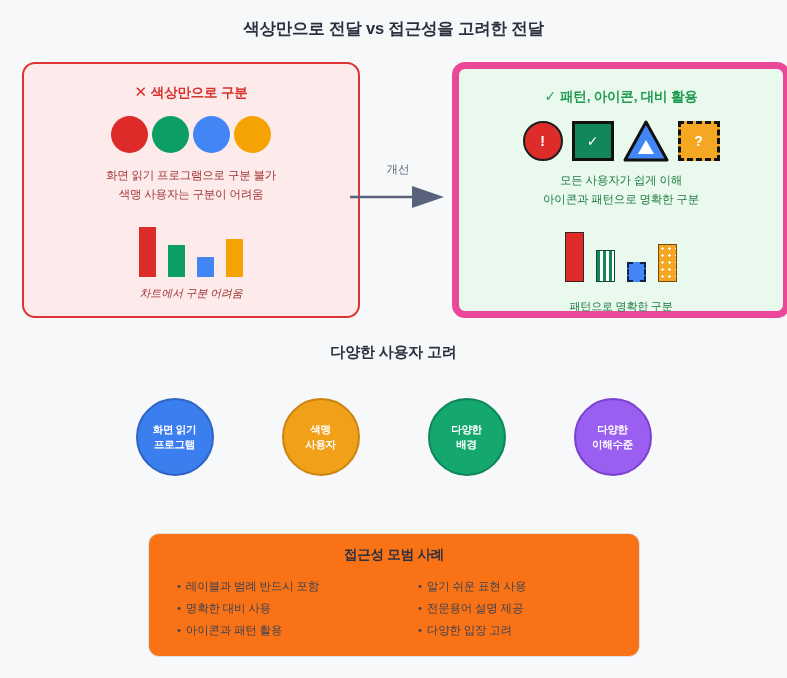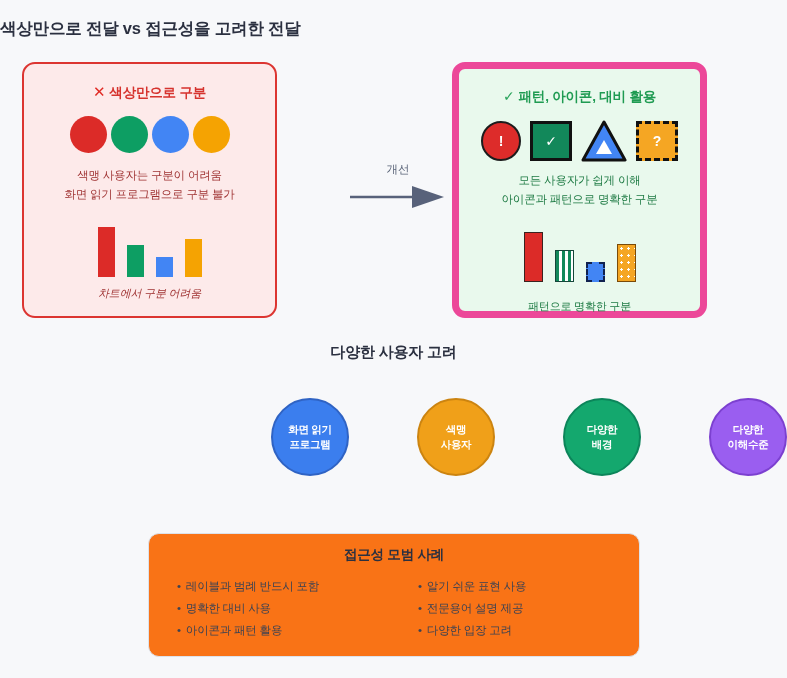--- a/index.html
+++ b/index.html
@@ -15,39 +15,40 @@
     overflow: hidden;
     position: relative;
   }
 
   
   .main-title {
     position: absolute;
     top: 18px;
     left: 0;
     width: 787px;
+    text-align: center;
     font-size: 16.5px;
     font-weight: bold;
     color: #2b3040;
     letter-spacing: -0.2px;
   }
 
   
   .compare-row {
     position: absolute;
     top: 62px;
     left: 0;
     width: 787px;
     height: 258px;
   }
 
   .panel {
     position: absolute;
     top: 0;
-    width: 255px;
+    width: 338px;
     height: 256px;
     border-radius: 13px;
     box-sizing: border-box;
   }
   .panel-bad {
     left: 22px;
     background: #fdeaea;
     border: 2px solid #dc3531;
   }
   .panel-good {
@@ -218,21 +219,21 @@
     color: #2b3040;
     letter-spacing: -0.2px;
   }
   .persona-row {
     position: absolute;
     top: 398px;
     left: 0;
     width: 787px;
     height: 82px;
     display: flex;
-    justify-content: flex-end;
+    justify-content: center;
     gap: 68px;
   }
   .persona {
     width: 78px;
     height: 78px;
     border-radius: 50%;
     display: flex;
     flex-direction: column;
     align-items: center;
     justify-content: center;
@@ -306,22 +307,22 @@
     </div>
 
     <div class="swatch-row">
       <span class="swatch" style="background:#dc2b28"></span>
       <span class="swatch" style="background:#0d9e63"></span>
       <span class="swatch" style="background:#4285f4"></span>
       <span class="swatch" style="background:#f5a302"></span>
     </div>
 
     <div class="panel-lines">
+      <div>화면 읽기 프로그램으로 구분 불가</div>
       <div>색맹 사용자는 구분이 어려움</div>
-      <div>화면 읽기 프로그램으로 구분 불가</div>
     </div>
 
     <div class="bars">
       <span class="bar" style="width:17px;height:50px;background:#dc2b28"></span>
       <span class="bar" style="width:17px;height:32px;background:#0d9e63"></span>
       <span class="bar" style="width:17px;height:20px;background:#4285f4"></span>
       <span class="bar" style="width:17px;height:38px;background:#f5a302"></span>
     </div>
 
     <div class="bar-caption">차트에서 구분 어려움</div>

